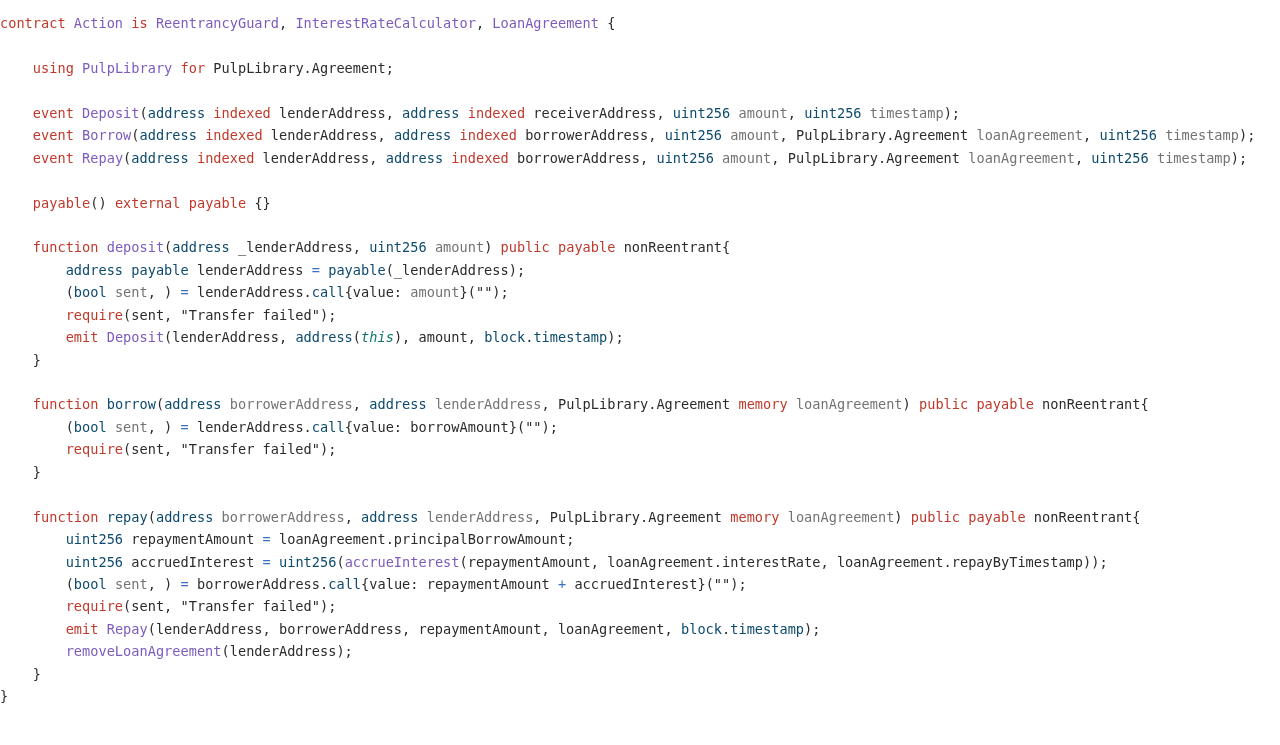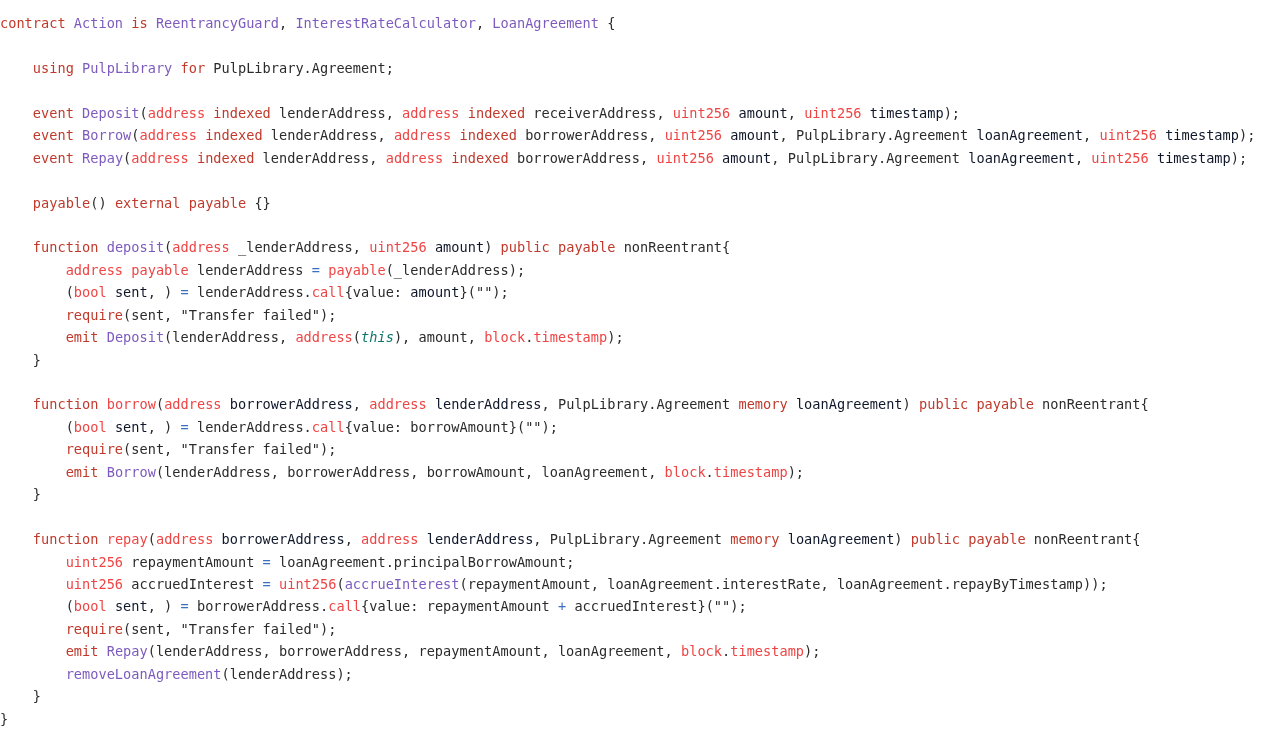--- a/index.html
+++ b/index.html
@@ -36,23 +36,23 @@
     font-size: 13.6px;
     white-space: pre;
     color: #2b2b2b;
     letter-spacing: 0.02px;
     padding-left: 0px;
   }
 
   
   .tok-plain   { color: #2b2b2b; }
   .tok-kw      { color: #c0392b; }
-  .tok-type    { color: #ef4444; }
+  .tok-type    { color: #0c4a6e; }
   .tok-class   { color: #7d5bbe; }
-  .tok-param   { color: #0f172a; }
+  .tok-param   { color: #737373; }
   .tok-op      { color: #3b6fc4; }
   .tok-str     { color: #2b2b2b; }
   .tok-this    { color: #0f766e; font-style: italic; }
 </style>
 </head>
 <body>
 
 <div id="code-viewer">
   <div class="code-lines">
       <span class="code-line"><span class="tok-kw">contract </span><span class="tok-class">Action </span><span class="tok-kw">is </span><span class="tok-class">ReentrancyGuard</span><span class="tok-plain">, </span><span class="tok-class">InterestRateCalculator</span><span class="tok-plain">, </span><span class="tok-class">LoanAgreement</span><span class="tok-plain"> {</span></span>
@@ -68,21 +68,20 @@
       <span class="code-line"><span class="tok-plain">    </span><span class="tok-kw">function </span><span class="tok-class">deposit</span><span class="tok-plain">(</span><span class="tok-type">address </span><span class="tok-plain">_lenderAddress</span><span class="tok-plain">, </span><span class="tok-type">uint256 </span><span class="tok-param">amount</span><span class="tok-plain">) </span><span class="tok-kw">public </span><span class="tok-kw">payable </span><span class="tok-plain">nonReentrant{</span></span>
       <span class="code-line"><span class="tok-plain">        </span><span class="tok-type">address </span><span class="tok-type">payable </span><span class="tok-plain">lenderAddress </span><span class="tok-op">= </span><span class="tok-type">payable</span><span class="tok-plain">(_lenderAddress);</span></span>
       <span class="code-line"><span class="tok-plain">        (</span><span class="tok-type">bool </span><span class="tok-param">sent</span><span class="tok-plain">, ) </span><span class="tok-op">= </span><span class="tok-plain">lenderAddress.</span><span class="tok-type">call</span><span class="tok-plain">{value: </span><span class="tok-param">amount</span><span class="tok-plain">}("");</span></span>
       <span class="code-line"><span class="tok-plain">        </span><span class="tok-kw">require</span><span class="tok-plain">(sent, </span><span class="tok-str">"Transfer failed"</span><span class="tok-plain">);</span></span>
       <span class="code-line"><span class="tok-plain">        </span><span class="tok-kw">emit </span><span class="tok-class">Deposit</span><span class="tok-plain">(lenderAddress, </span><span class="tok-type">address</span><span class="tok-plain">(</span><span class="tok-this">this</span><span class="tok-plain">), amount, </span><span class="tok-type">block</span><span class="tok-plain">.</span><span class="tok-type">timestamp</span><span class="tok-plain">);</span></span>
       <span class="code-line"><span class="tok-plain">    }</span></span>
       <span class="code-line">&nbsp;</span>
       <span class="code-line"><span class="tok-plain">    </span><span class="tok-kw">function </span><span class="tok-type">borrow</span><span class="tok-plain">(</span><span class="tok-type">address </span><span class="tok-param">borrowerAddress</span><span class="tok-plain">, </span><span class="tok-type">address </span><span class="tok-param">lenderAddress</span><span class="tok-plain">, PulpLibrary.Agreement </span><span class="tok-kw">memory </span><span class="tok-param">loanAgreement</span><span class="tok-plain">) </span><span class="tok-kw">public </span><span class="tok-kw">payable </span><span class="tok-plain">nonReentrant{</span></span>
       <span class="code-line"><span class="tok-plain">        (</span><span class="tok-type">bool </span><span class="tok-param">sent</span><span class="tok-plain">, ) </span><span class="tok-op">= </span><span class="tok-plain">lenderAddress.</span><span class="tok-type">call</span><span class="tok-plain">{value: borrowAmount}("");</span></span>
       <span class="code-line"><span class="tok-plain">        </span><span class="tok-kw">require</span><span class="tok-plain">(sent, </span><span class="tok-str">"Transfer failed"</span><span class="tok-plain">);</span></span>
-      <span class="code-line"><span class="tok-plain">        </span><span class="tok-kw">emit </span><span class="tok-class">Borrow</span><span class="tok-plain">(lenderAddress, borrowerAddress, borrowAmount, loanAgreement, </span><span class="tok-type">block</span><span class="tok-plain">.</span><span class="tok-type">timestamp</span><span class="tok-plain">);</span></span>
       <span class="code-line"><span class="tok-plain">    }</span></span>
       <span class="code-line">&nbsp;</span>
       <span class="code-line"><span class="tok-plain">    </span><span class="tok-kw">function </span><span class="tok-type">repay</span><span class="tok-plain">(</span><span class="tok-type">address </span><span class="tok-param">borrowerAddress</span><span class="tok-plain">, </span><span class="tok-type">address </span><span class="tok-param">lenderAddress</span><span class="tok-plain">, PulpLibrary.Agreement </span><span class="tok-kw">memory </span><span class="tok-param">loanAgreement</span><span class="tok-plain">) </span><span class="tok-kw">public </span><span class="tok-kw">payable </span><span class="tok-plain">nonReentrant{</span></span>
       <span class="code-line"><span class="tok-plain">        </span><span class="tok-type">uint256 </span><span class="tok-plain">repaymentAmount </span><span class="tok-op">= </span><span class="tok-plain">loanAgreement.principalBorrowAmount;</span></span>
       <span class="code-line"><span class="tok-plain">        </span><span class="tok-type">uint256 </span><span class="tok-plain">accruedInterest </span><span class="tok-op">= </span><span class="tok-type">uint256</span><span class="tok-plain">(</span><span class="tok-class">accrueInterest</span><span class="tok-plain">(repaymentAmount, loanAgreement.interestRate, loanAgreement.repayByTimestamp));</span></span>
       <span class="code-line"><span class="tok-plain">        (</span><span class="tok-type">bool </span><span class="tok-param">sent</span><span class="tok-plain">, ) </span><span class="tok-op">= </span><span class="tok-plain">borrowerAddress.</span><span class="tok-type">call</span><span class="tok-plain">{value: repaymentAmount </span><span class="tok-op">+ </span><span class="tok-plain">accruedInterest}("");</span></span>
       <span class="code-line"><span class="tok-plain">        </span><span class="tok-kw">require</span><span class="tok-plain">(sent, </span><span class="tok-str">"Transfer failed"</span><span class="tok-plain">);</span></span>
       <span class="code-line"><span class="tok-plain">        </span><span class="tok-kw">emit </span><span class="tok-class">Repay</span><span class="tok-plain">(lenderAddress, borrowerAddress, repaymentAmount, loanAgreement, </span><span class="tok-type">block</span><span class="tok-plain">.</span><span class="tok-type">timestamp</span><span class="tok-plain">);</span></span>
       <span class="code-line"><span class="tok-plain">        </span><span class="tok-class">removeLoanAgreement</span><span class="tok-plain">(lenderAddress);</span></span>
       <span class="code-line"><span class="tok-plain">    }</span></span>

